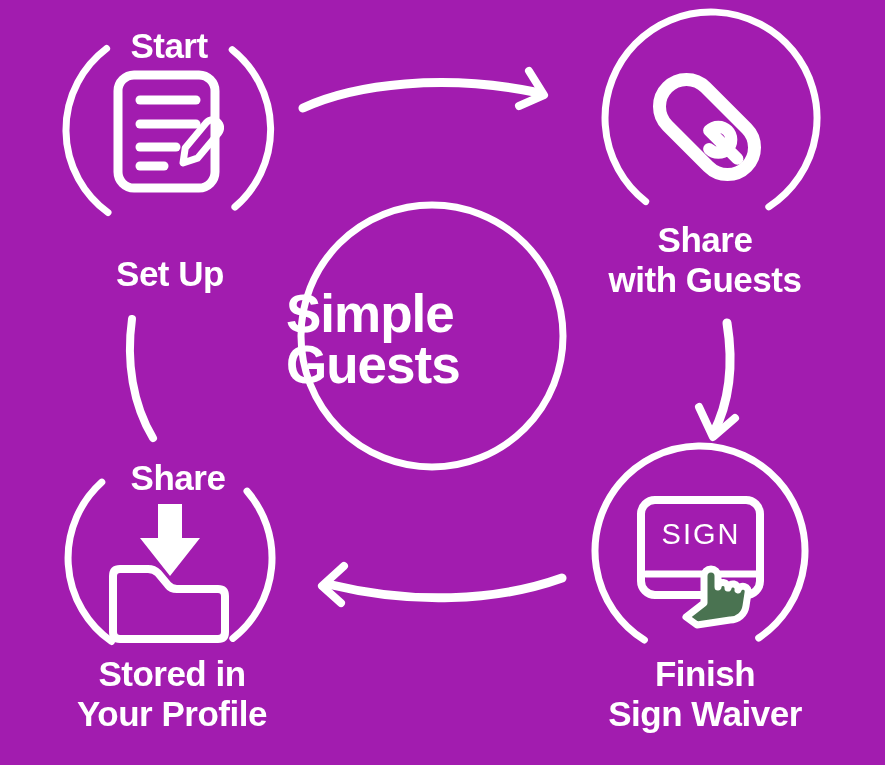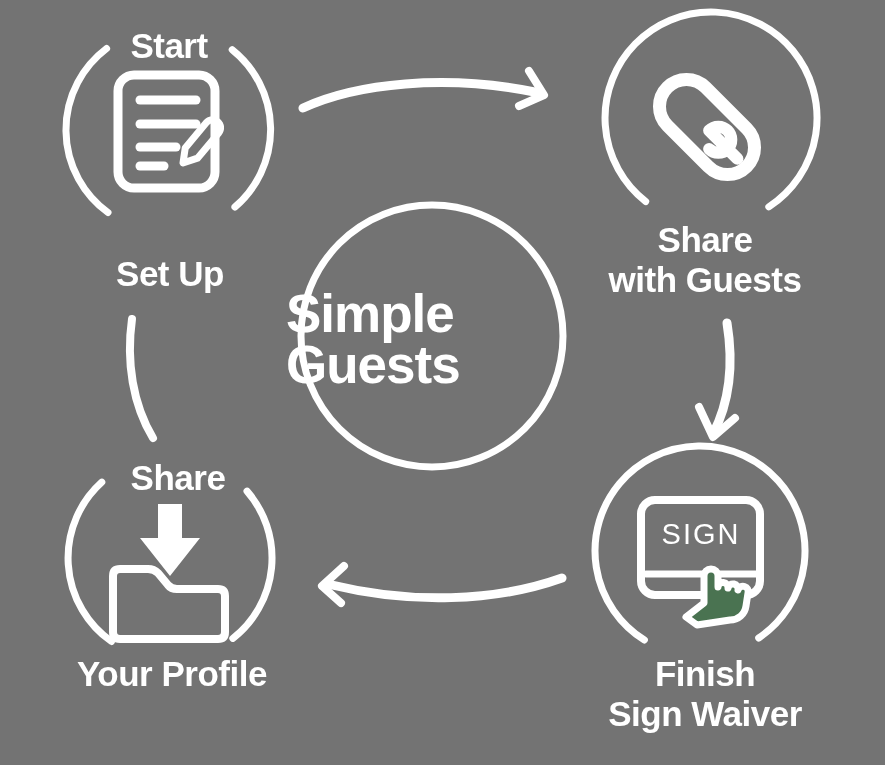--- a/index.html
+++ b/index.html
@@ -1,19 +1,19 @@
 <!DOCTYPE html>
 <html><head>
 <meta charset="utf-8">
 <style>
   html,body{margin:0;padding:0;}
   .canvas{
     position:relative;
     width:885px;height:765px;
-    background:#737373;
+    background:#a21caf;
     overflow:hidden;
     font-family:"Liberation Sans","DejaVu Sans",sans-serif;
     color:#ffffff;
   }
   svg{position:absolute;left:0;top:0;}
   .stroke{fill:none;stroke:#ffffff;stroke-linecap:round;stroke-linejoin:round;}
   .fillwhite{fill:#ffffff;stroke:none;}
   .label{
     position:absolute;
     text-align:center;
@@ -141,16 +141,17 @@
   <div class="sign-text">SIGN</div>
 
   <div class="label" style="left:565px;top:654px;width:280px;">
     <div>Finish</div>
     <div>Sign Waiver</div>
   </div>
 
   <div class="label stage" style="left:98px;top:460px;width:160px;">Share</div>
 
   <div class="label" style="left:32px;top:654px;width:280px;">
+    <div>Stored in</div>
     <div>Your Profile</div>
   </div>
 
 </div>
 
 </body></html>

